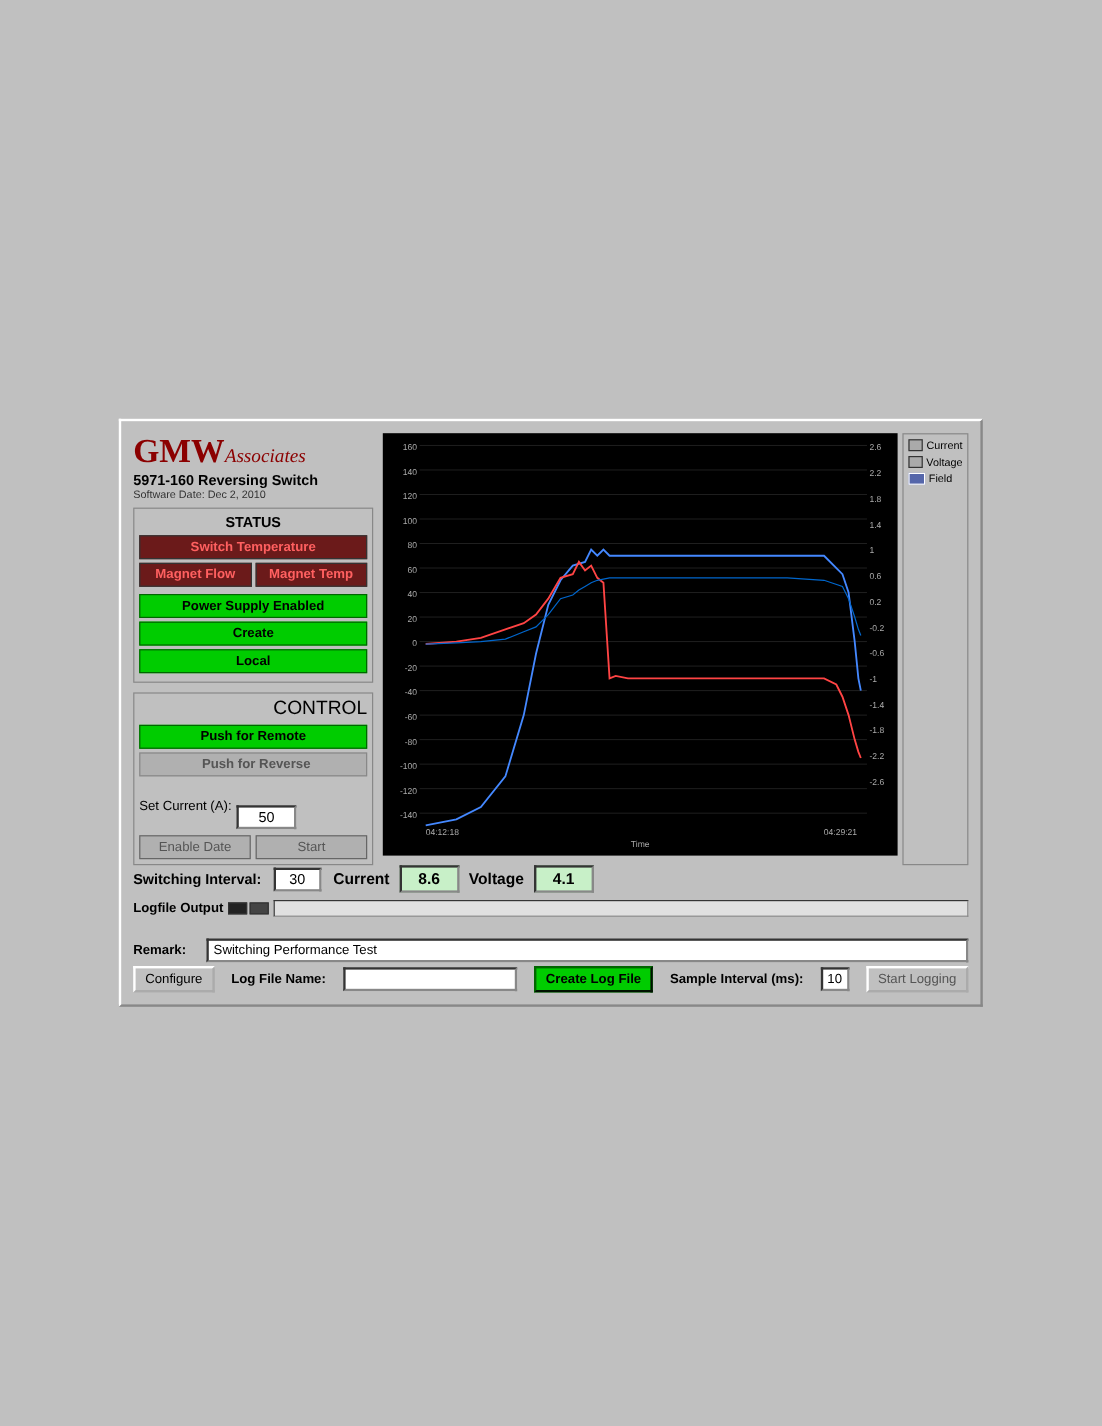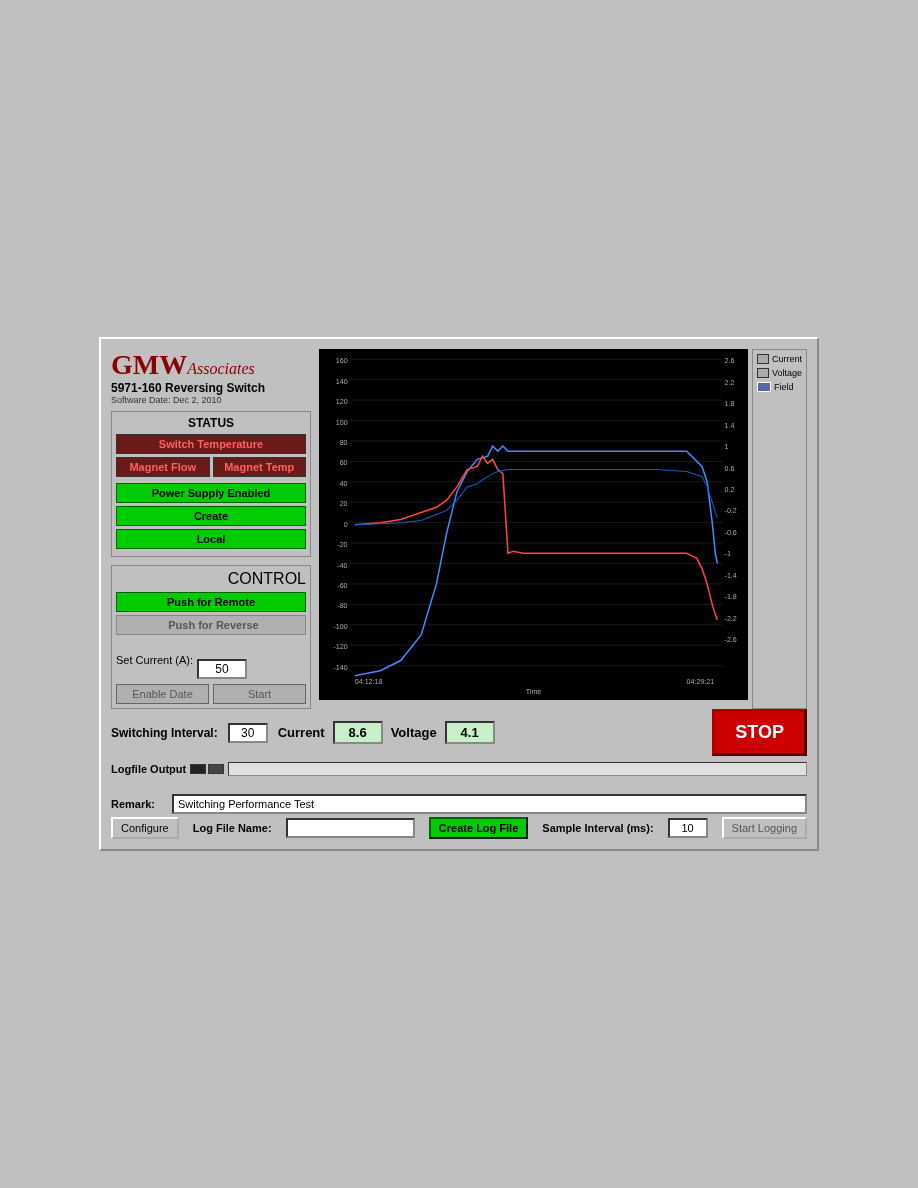--- a/index.html
+++ b/index.html
@@ -312,21 +312,21 @@
       font-weight: bold;
       padding: 3px 8px;
       cursor: pointer;
       color: #000;
     }
     .sample-interval-label {
       font-size: 11px;
       font-weight: bold;
     }
     .sample-interval-input {
-      width: 40px;
+      width: 24px;
       border: 2px inset #888;
       background: white;
       font-size: 11px;
       text-align: center;
       padding: 2px;
     }
     .start-logging-btn {
       background: #c0c0c0;
       border: 2px outset #fff;
       font-size: 11px;
@@ -486,21 +486,20 @@
 
     <div class="switching-row">
       <span class="switching-interval-label">Switching Interval:</span>
       <input class="interval-input" type="text" value="30" style="">
       <div class="current-voltage-row">
         <span class="cv-label">Current</span>
         <span class="cv-value">8.6</span>
         <span class="cv-label">Voltage</span>
         <span class="cv-value">4.1</span>
       </div>
-      <button class="stop-btn">STOP</button>
     </div>
 
     <div class="logfile-section">
       <div class="logfile-row1">
         <span class="logfile-label">Logfile Output</span>
         <div class="logfile-status-boxes">
           <div class="status-light" style="background:#222;"></div>
           <div class="status-light" style="background:#444;"></div>
         </div>
         <div class="logfile-output-bar"></div>

